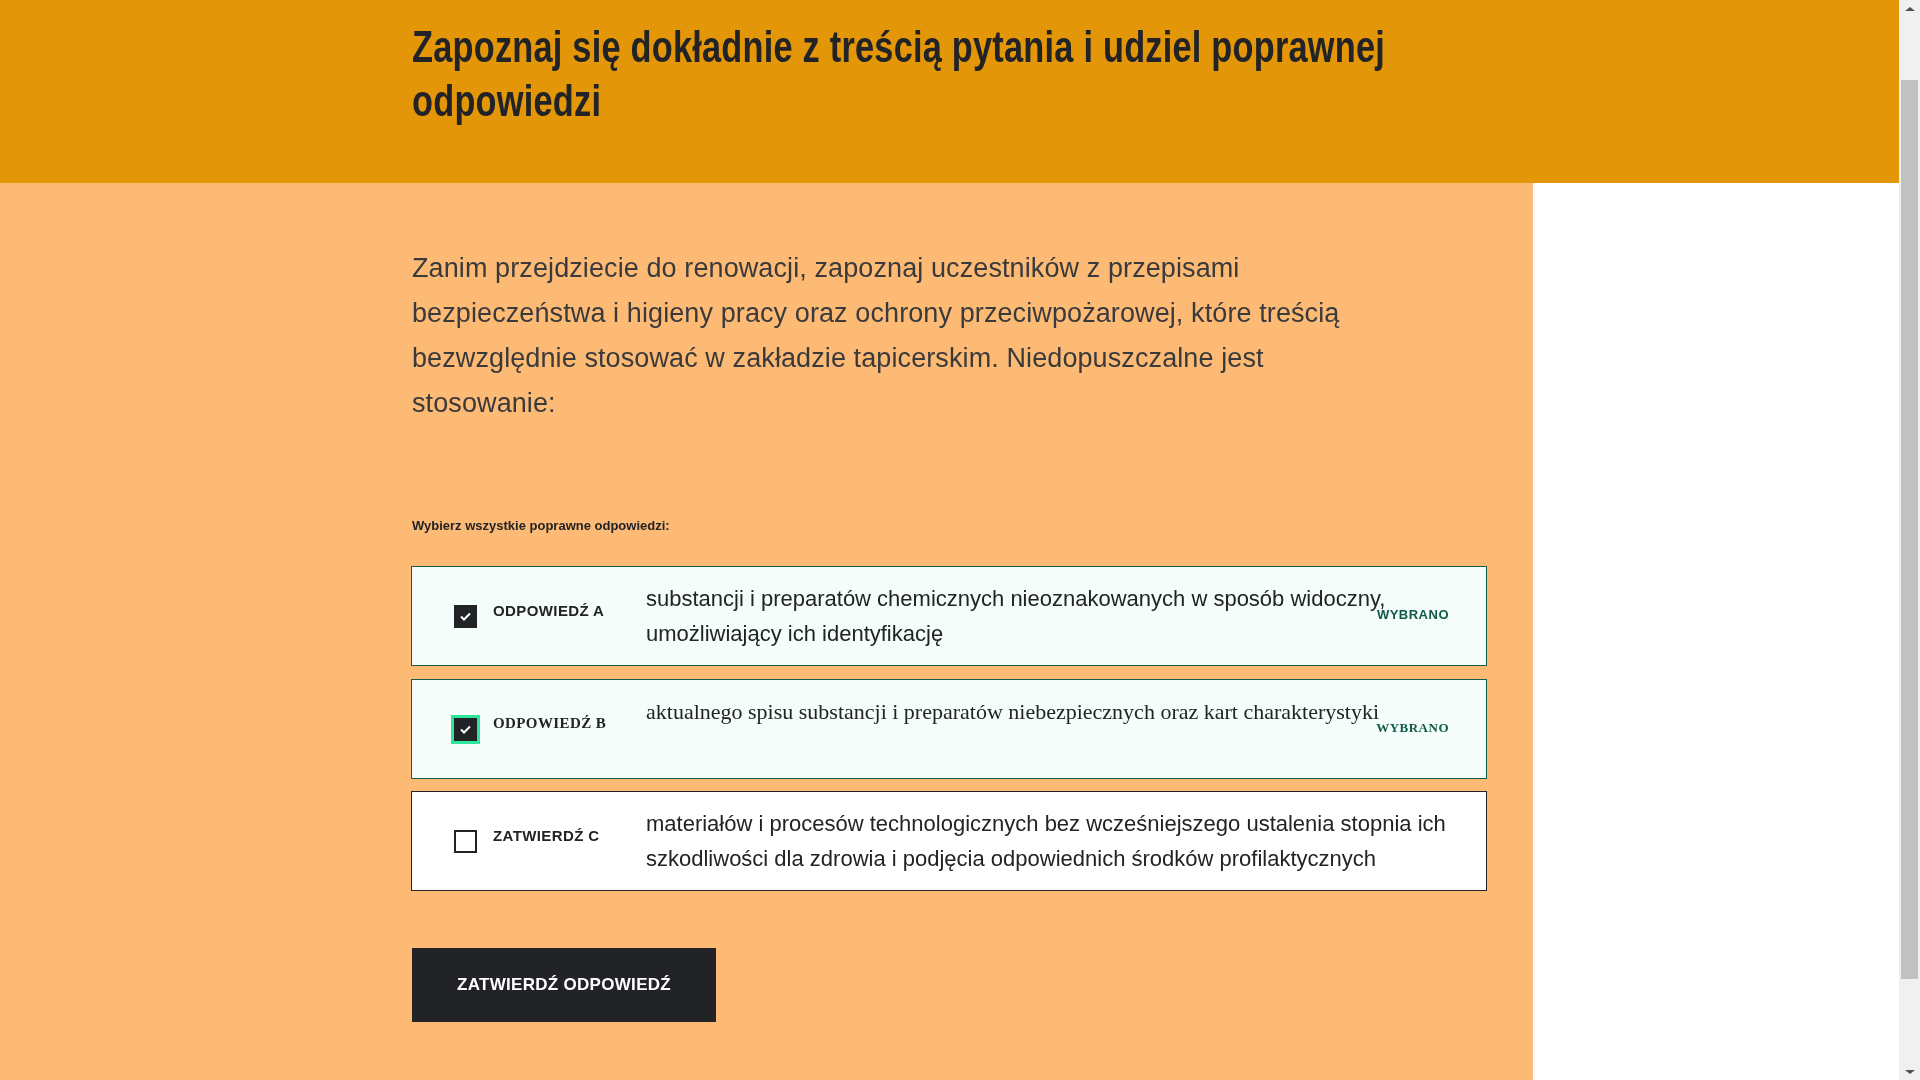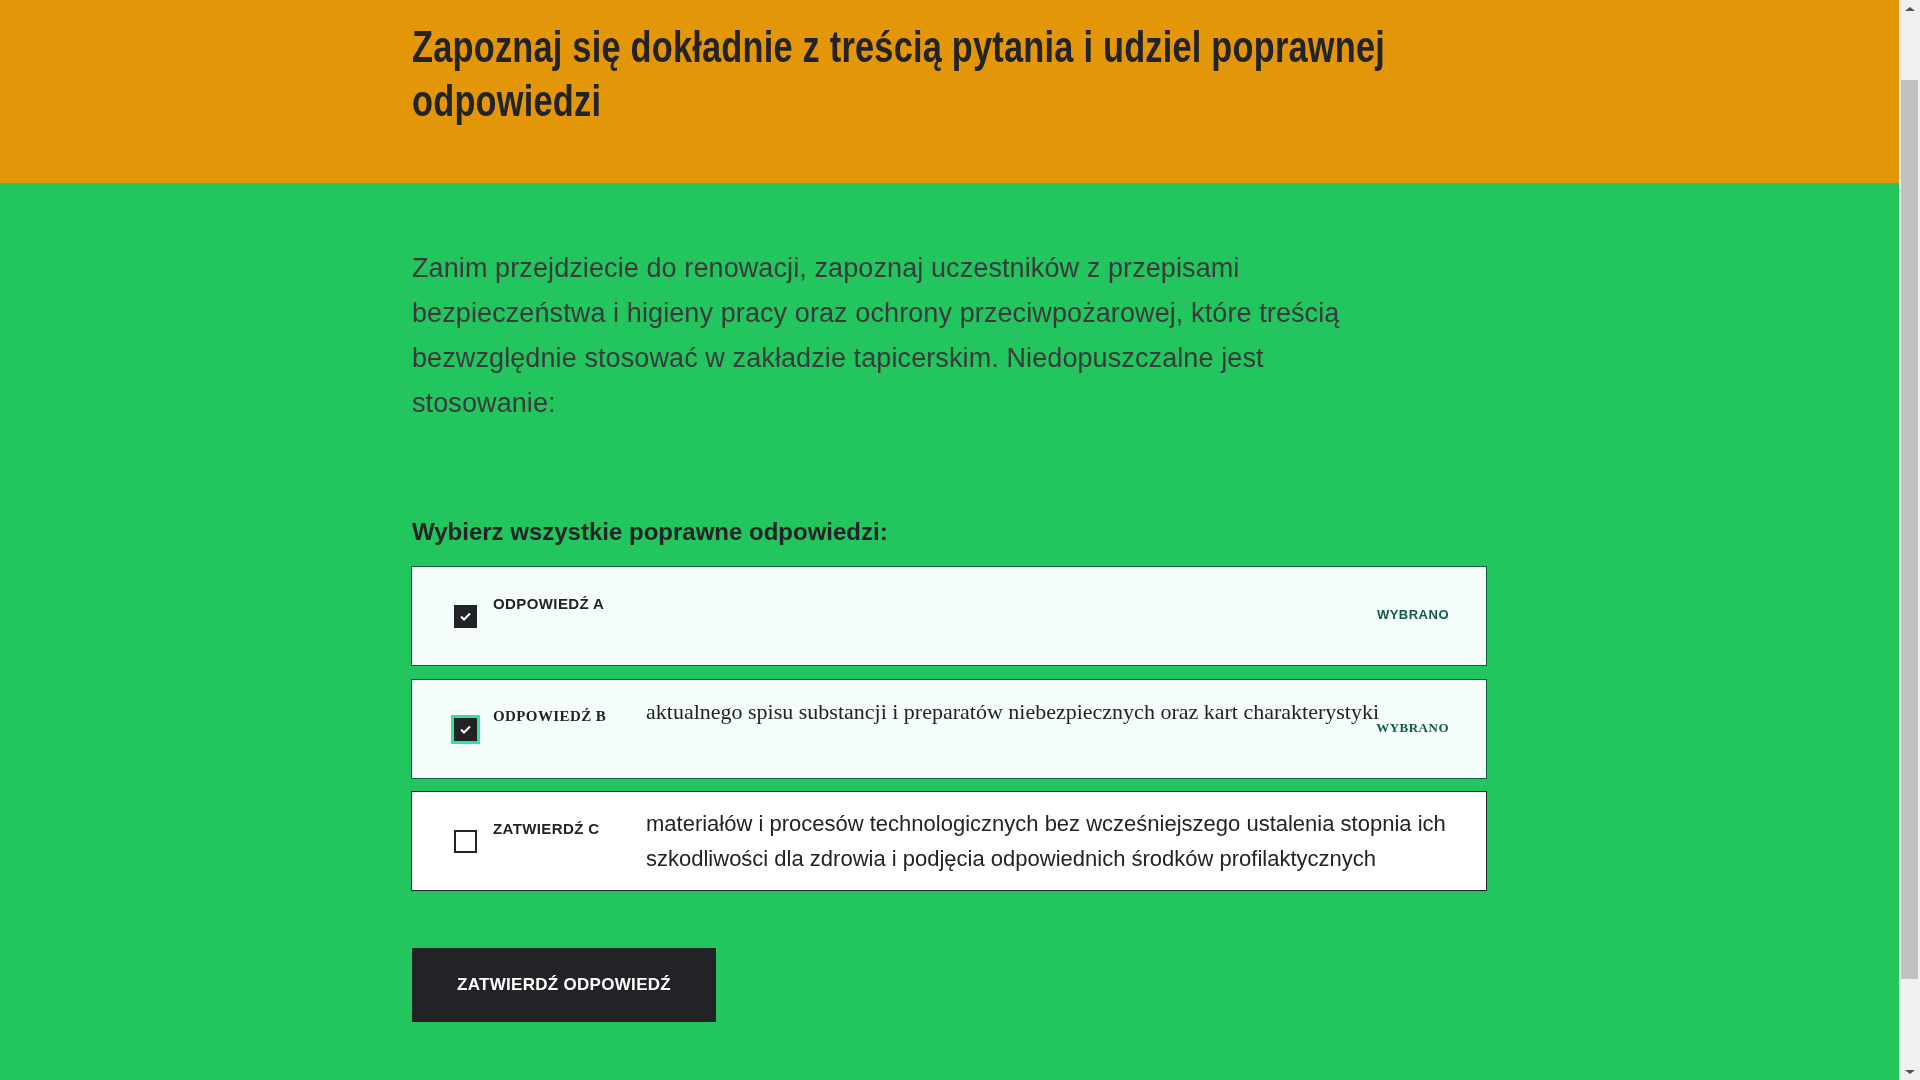--- a/index.html
+++ b/index.html
@@ -1,39 +1,39 @@
 <!DOCTYPE html>
 <html><head>
 <meta charset="utf-8">
 <style>
   * { box-sizing: border-box; margin: 0; padding: 0; }
   html, body { width: 1920px; height: 1080px; overflow: hidden; background: #ffffff; }
   body { position: relative; font-family: "Liberation Sans", "DejaVu Sans", sans-serif; color: #222326; }
 
-  .page { position: absolute; left: 0; top: 0; width: 1899px; height: 1080px; background: #22c55e; padding-left: 24px; }
+  .page { position: absolute; left: 0; top: 0; width: 1533px; height: 1080px; background: #fdba74; padding-left: 24px; }
 
   .header { position: absolute; left: 0; top: 0; width: 1899px; height: 183px; background: #e29608; }
   .header-title {
     position: absolute; left: 412px; top: 20px; width: 1100px;
     font-family: "Liberation Sans", sans-serif; font-weight: bold;
     font-size: 44px; line-height: 54px; color: #222326;
     transform: scaleX(0.78); transform-origin: left top;
     width: 1300px; letter-spacing: 0.3px;
   }
 
   .question {
     position: absolute; left: 412px; top: 246px; width: 1000px;
     font-family: "Liberation Sans", sans-serif; font-weight: 300;
     font-size: 27px; line-height: 45px; color: #3a3a3c;
     letter-spacing: 0.1px;
   }
 
   .instruction {
     position: absolute; left: 412px; top: 518px;
-    font-size: 24px; font-weight: bold; color: #222326;
+    font-size: 13px; font-weight: bold; color: #222326;
   }
 
   .answer {
     position: absolute; left: 411px; width: 1076px; height: 100px;
     border: 1.5px solid #222326; background: #ffffff;
     display: flex; align-items: center;
   }
   .answer.selected { border: 1.5px solid #135e4b; background: #f4fdf9; }
   .answer-a { top: 566px; }
   .answer-b { top: 679px; font-family: Liberation Serif, serif; }
@@ -42,21 +42,21 @@
   .checkbox {
     position: absolute; left: 42px; top: 38px; width: 23px; height: 23px;
     border: 2px solid #222326; background: #ffffff;
     display: flex; align-items: center; justify-content: center;
   }
   .checkbox.checked { background: #222326; }
   .checkbox.focused { box-shadow: 0 0 0 3px #2ee59d; }
   .checkbox svg { width: 11px; height: 9px; }
 
   .answer-label {
-    position: absolute; left: 81px; top: 28px;
+    position: absolute; left: 81px; top: 35px;
     font-size: 15px; font-weight: bold; letter-spacing: 0.4px; color: #222326;
   }
   .answer-text {
     position: absolute; left: 234px; top: 14px; width: 800px;
     font-size: 22px; line-height: 35px; color: #222326;
   }
   .answer-status {
     position: absolute; right: 37px; top: 40px;
     font-size: 13px; font-weight: bold; letter-spacing: 0.5px; color: #0f5a4a;
   }
@@ -90,20 +90,21 @@
 
   <div class="instruction">Wybierz wszystkie poprawne odpowiedzi:</div>
 
   <div class="answer answer-a selected">
     <span class="checkbox checked">
       <svg viewBox="0 0 11 9">
           <path d="M1 4.5 L4 7.5 L10 1.5" stroke="#ffffff" stroke-width="2" fill="none"></path>
         </svg>
     </span>
     <span class="answer-label">ODPOWIEDŹ A</span>
+    <span class="answer-text">substancji i preparatów chemicznych nieoznakowanych w sposób widoczny, umożliwiający ich identyfikację</span>
     <span class="answer-status">WYBRANO</span>
   </div>
 
   <div class="answer answer-b selected">
     <span class="checkbox checked focused">
       <svg viewBox="0 0 11 9">
           <path d="M1 4.5 L4 7.5 L10 1.5" stroke="#ffffff" stroke-width="2" fill="none"></path>
         </svg>
     </span>
     <span class="answer-label">ODPOWIEDŹ B</span>

